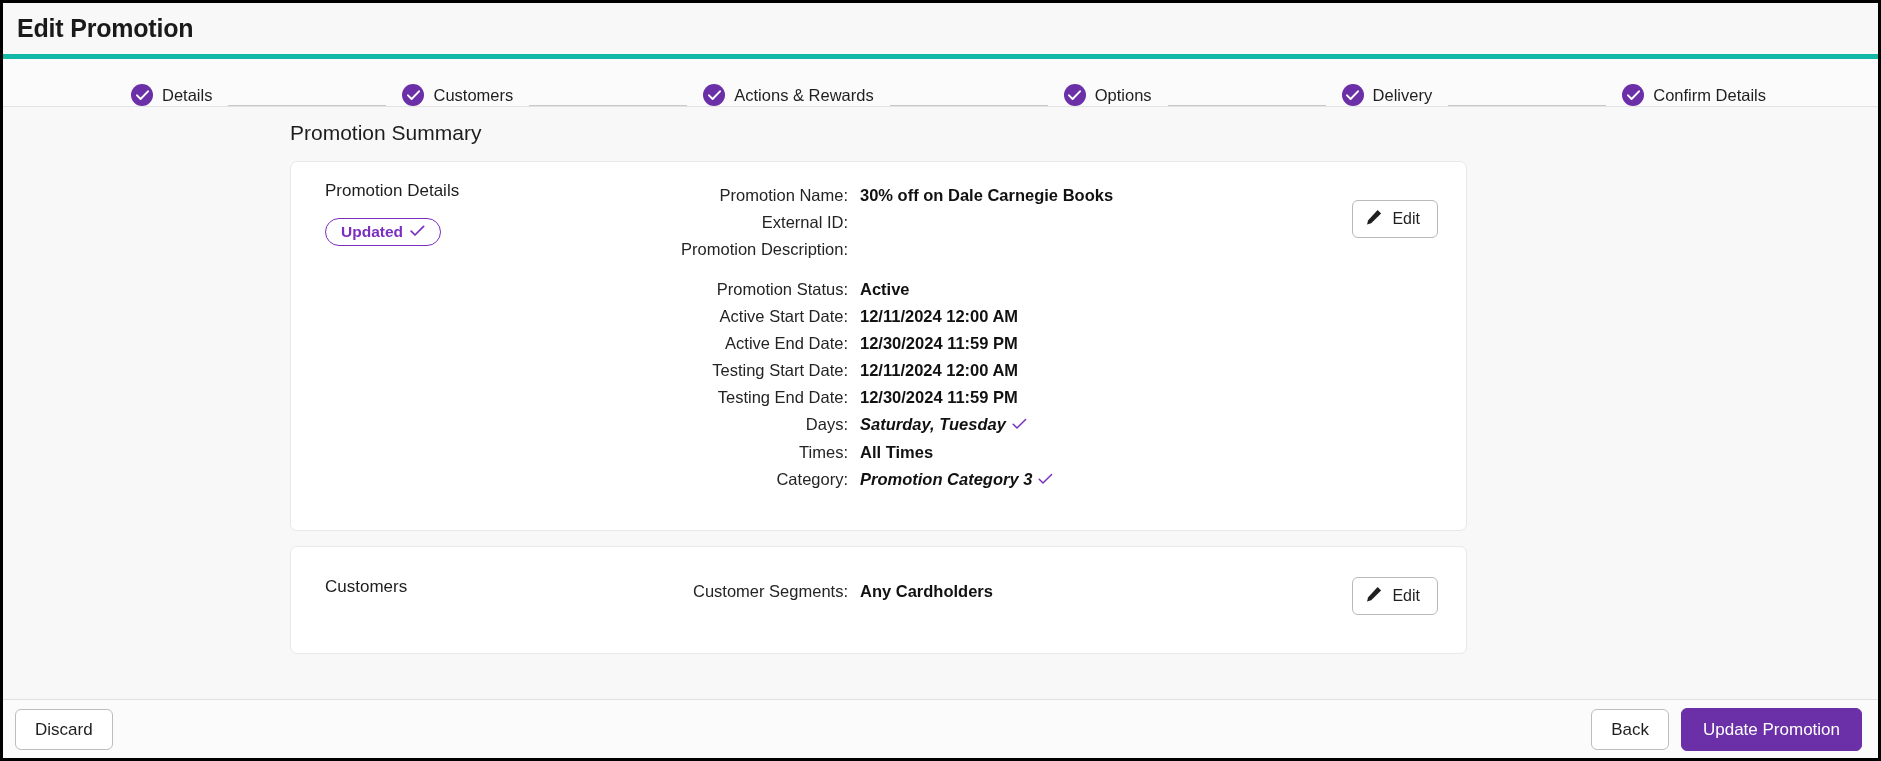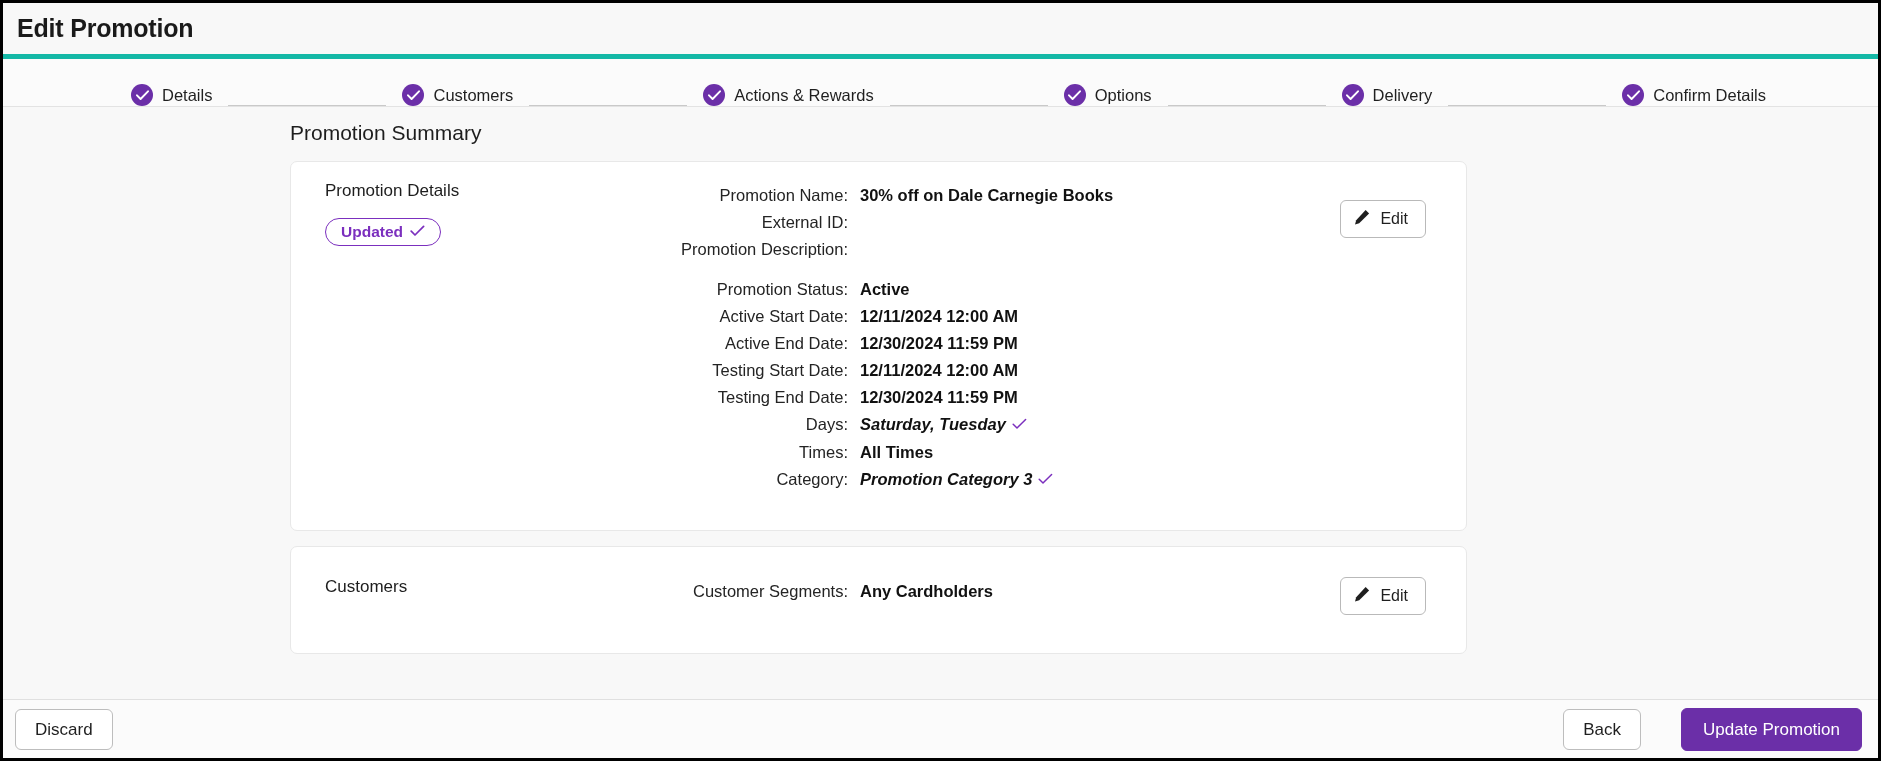--- a/index.html
+++ b/index.html
@@ -158,21 +158,21 @@
     vertical-align: middle;
     margin-left: 6px;
     position: relative;
     top: -1px;
   }
   .chk-block { display: block; margin-left: 0; margin-top: 1px; }
 
   .edit-btn {
     position: absolute;
     top: 38px;
-    right: 40px;
+    right: 28px;
     display: inline-flex;
     align-items: center;
     gap: 10px;
     background: #ffffff;
     border: 1px solid #b9b9b9;
     border-radius: 6px;
     padding: 8px 17px 8px 13px;
     font-size: 16px;
     color: #1f1f1f;
     cursor: pointer;
@@ -213,21 +213,20 @@
     color: #1f1f1f;
     padding: 11px 19px;
     text-align: right;
   }
   .btn-primary {
     background: #6b2fa8;
     border: 1px solid #6b2fa8;
     color: #ffffff;
     padding: 12px 21px;
     font-weight: normal;
-    margin-left: 28px;
   }
 </style>
 </head>
 <body>
 
 <div class="app">
 
   <div class="titlebar">
     <h1>Edit Promotion</h1>
   </div>

